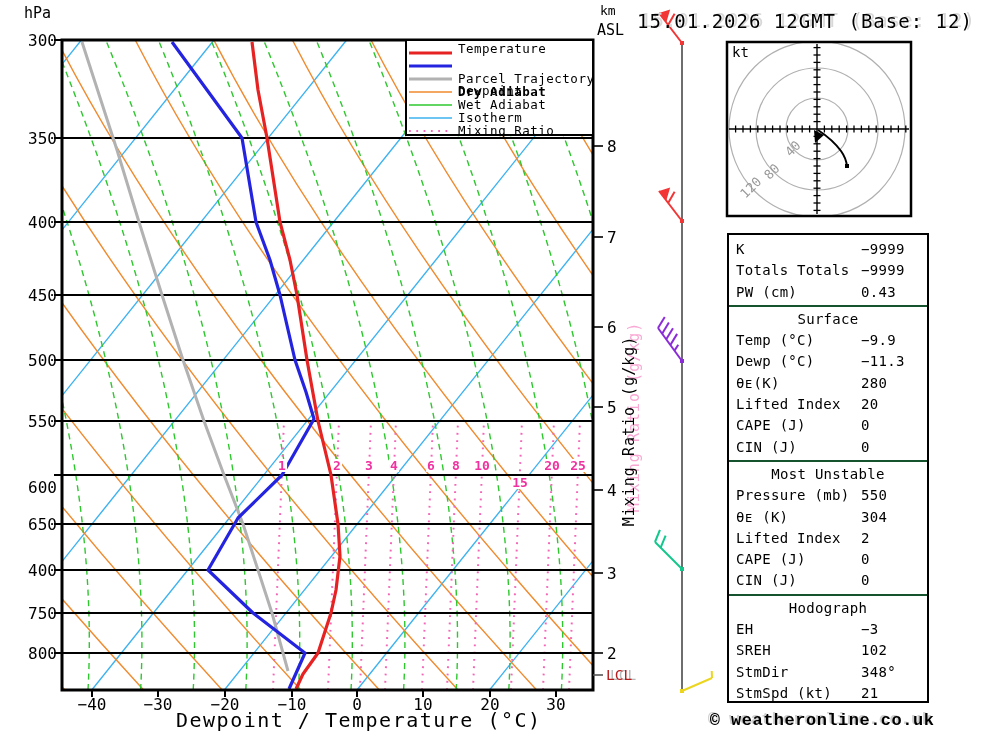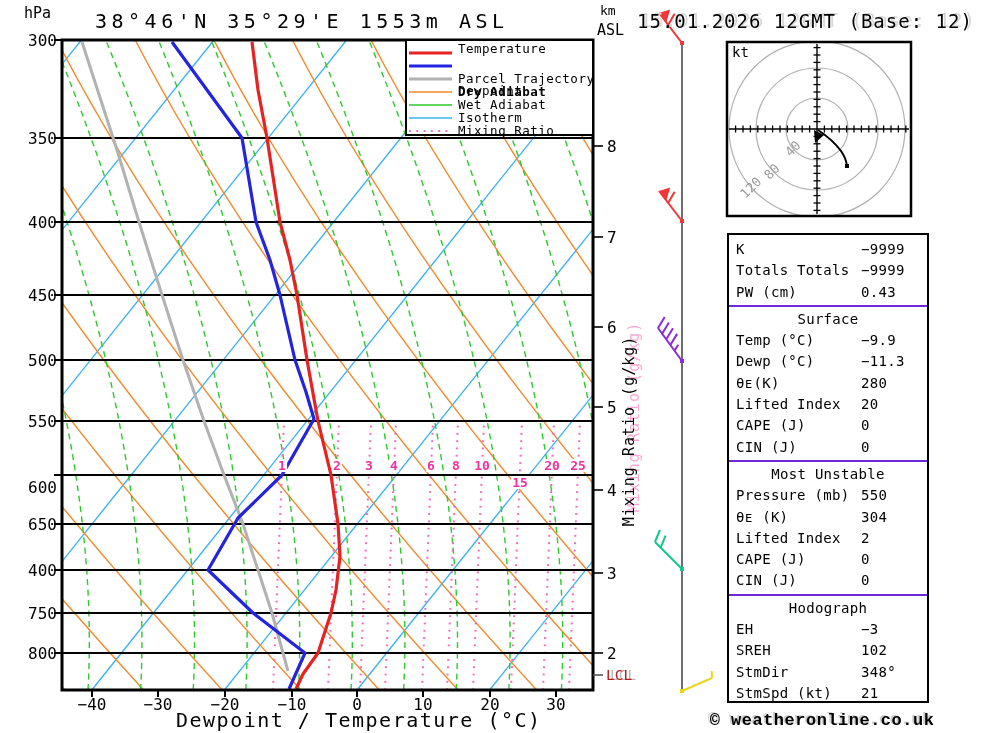--- a/index.html
+++ b/index.html
@@ -21,21 +21,21 @@
   .t-mixghost{left:634px;top:417px;font-size:15px;letter-spacing:1px;color:#f9a8d4;transform:translate(-50%,-50%) rotate(-90deg);transform-origin:center;}
   .plabel{position:absolute;left:10px;width:47px;text-align:right;font-size:16px;}
   .tlabel{position:absolute;width:52px;text-align:center;font-size:16px;}
   .klabel{position:absolute;left:607px;width:26px;font-size:16px;}
   .mrlabel{position:absolute;transform:translateX(-50%);font-size:13px;font-weight:bold;
            color:#f032a0;background:#fff;padding:0 1px;line-height:13px;}
   .leglabel{position:absolute;left:458px;font-size:12.5px;letter-spacing:0.5px;line-height:13px;}
   .ringlabel{position:absolute;font-size:13px;color:#999;transform:rotate(-45deg);}
   #datatable{position:absolute;left:727px;top:233px;width:202px;height:470px;
              border:2px solid #000;box-sizing:border-box;background:#fff;font-size:14px;letter-spacing:0.3px;}
-  #datatable .sec{border-top:2px solid #6d28d9;padding:2px 0 2px 0;}
+  #datatable .sec{border-top:2px solid #14532d;padding:2px 0 2px 0;}
   #datatable .sec:first-child{border-top:none;padding-top:4px;}
   #datatable .hdr{text-align:center;line-height:21.3px;}
   #datatable .row{display:flex;line-height:21.3px;padding:0 4px 0 7px;}
   #datatable .lbl{flex:0 0 auto;}
   #datatable .val{margin-left:auto;width:62px;text-align:left;flex:0 0 auto;}
 </style>
 </head>
 <body>
 
 <div id="stage">
@@ -235,21 +235,20 @@
         <line x1="813.5" y1="210.4" x2="820.5" y2="210.4" stroke="#000" stroke-width="1.3"></line>
         <line x1="905.8" y1="125.5" x2="905.8" y2="132.5" stroke="#000" stroke-width="1.3"></line>
         <path d="M818,130 Q833,140 841,151 Q846,158 847,166" fill="none" stroke="#000" stroke-width="2"></path>
         <polygon points="814,130 824,135 815,143" fill="#000"></polygon>
         <rect x="845" y="164" width="4" height="4" fill="#000"></rect>
         <rect x="727" y="42" width="184" height="174" fill="none" stroke="#000" stroke-width="2.5"></rect>
       </g>
     </svg>
 
   <div class="abs t-hpa">hPa</div>
-  <div class="abs t-station">38°46'N 35°29'E 1553m ASL</div>
   <div class="abs t-run">15.01.2026 12GMT (Base: 12)</div>
   <div class="abs t-km">km</div>
   <div class="abs t-asl">ASL</div>
   <div class="abs t-mixghost">Mixing Ratio (g/kg)</div>
   <div class="abs t-mixlabel">Mixing Ratio (g/kg)</div>
   <div class="abs t-lcl">LCL</div>
   <div class="abs t-xlabel">Dewpoint / Temperature (°C)</div>
   <div class="abs t-kt">kt</div>
   <div class="abs t-copy">© weatheronline.co.uk</div>
 

